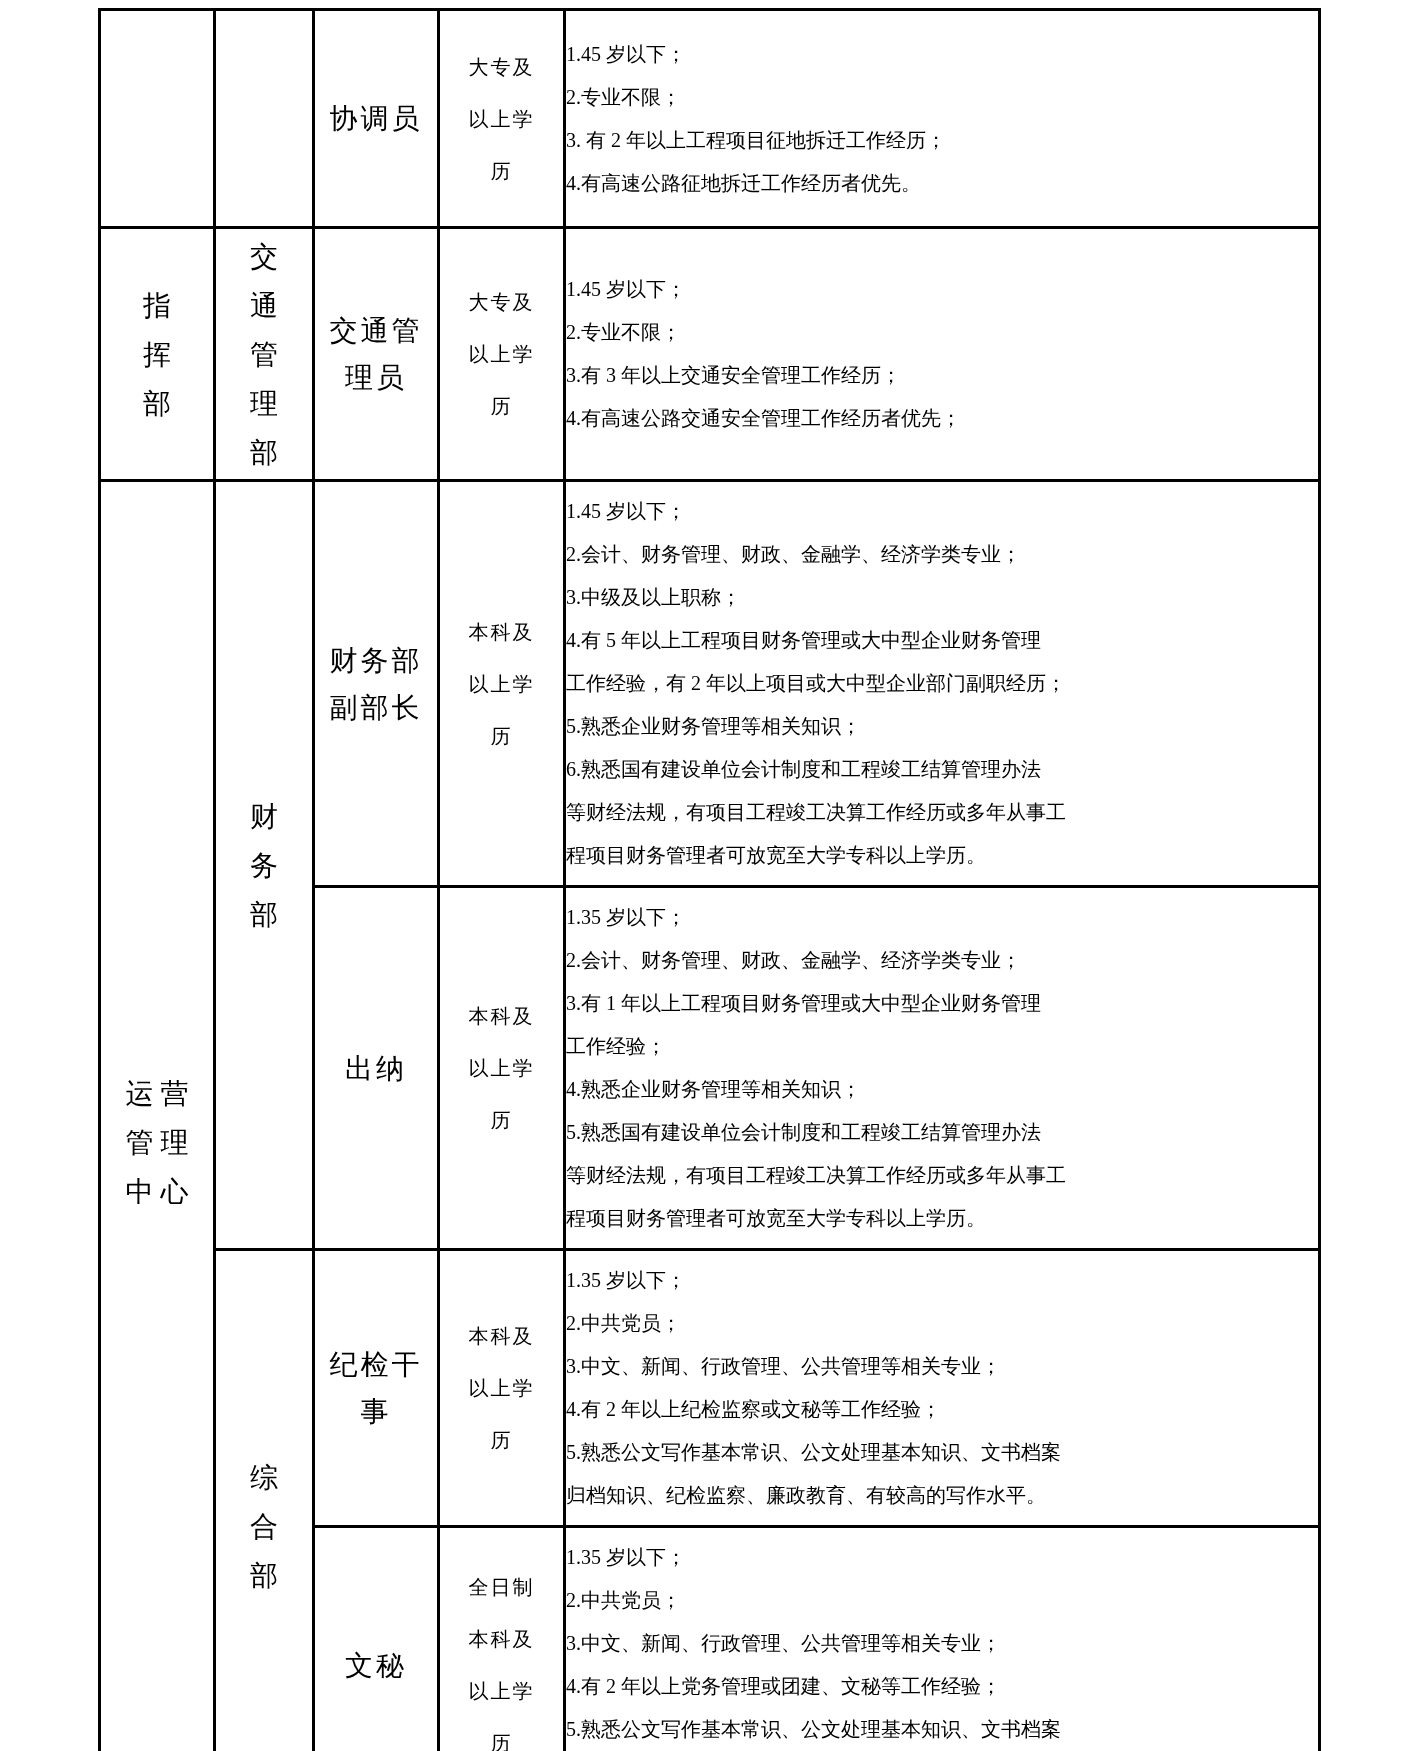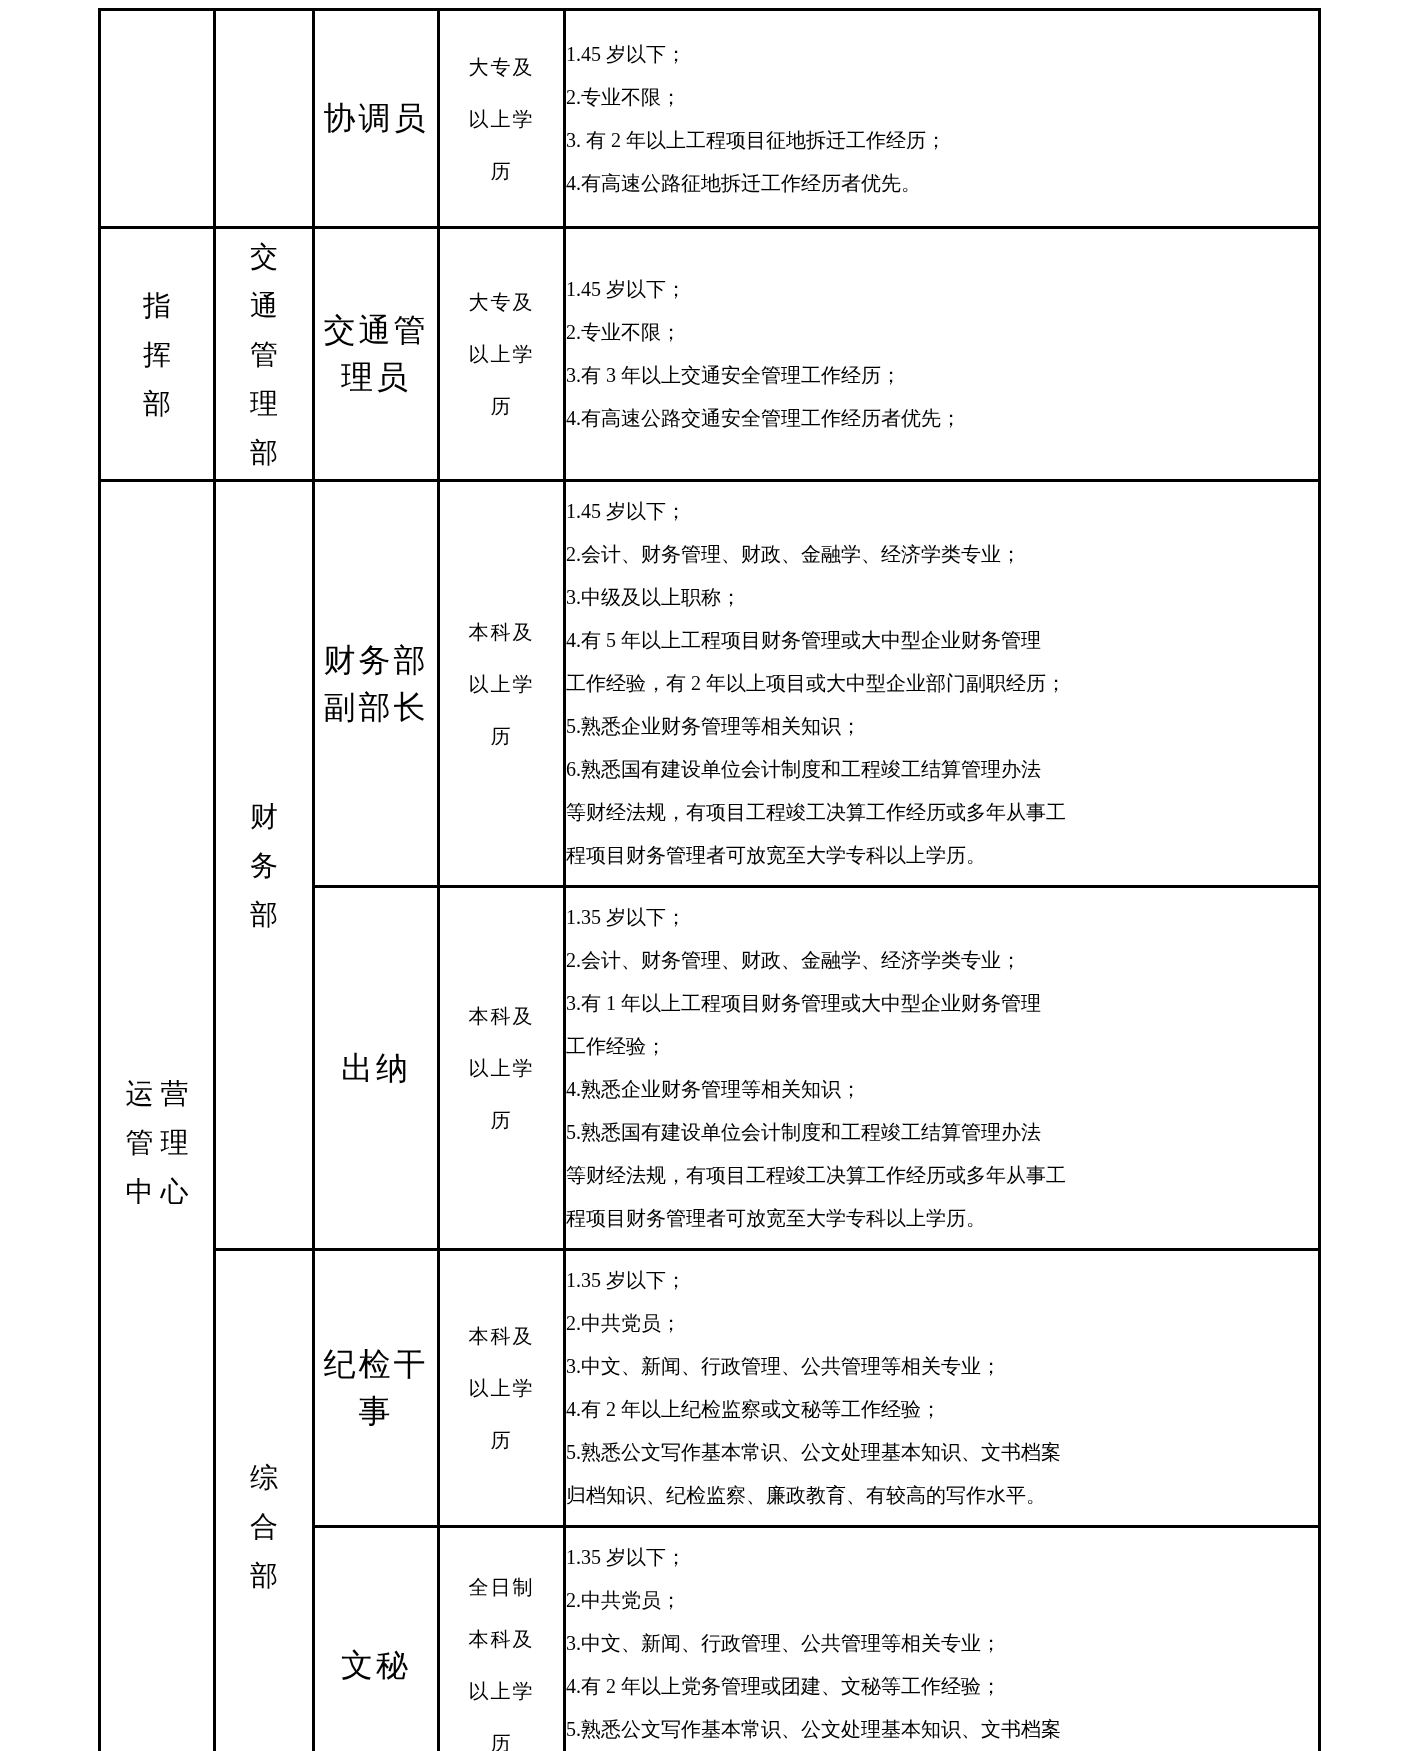--- a/index.html
+++ b/index.html
@@ -37,21 +37,21 @@
   tr.r6 { height: 260px; }
   .dept, .subdept {
     text-align: center;
     white-space: pre-line;
     font-size: 28px;
     line-height: 49px;
   }
   .pos {
     text-align: center;
     white-space: pre-line;
-    font-size: 32px;
+    font-size: 28px;
     line-height: 47px;
     letter-spacing: 3px;
   }
   .edu {
     text-align: center;
     white-space: pre-line;
     font-size: 20px;
     line-height: 52px;
     letter-spacing: 2px;
   }

